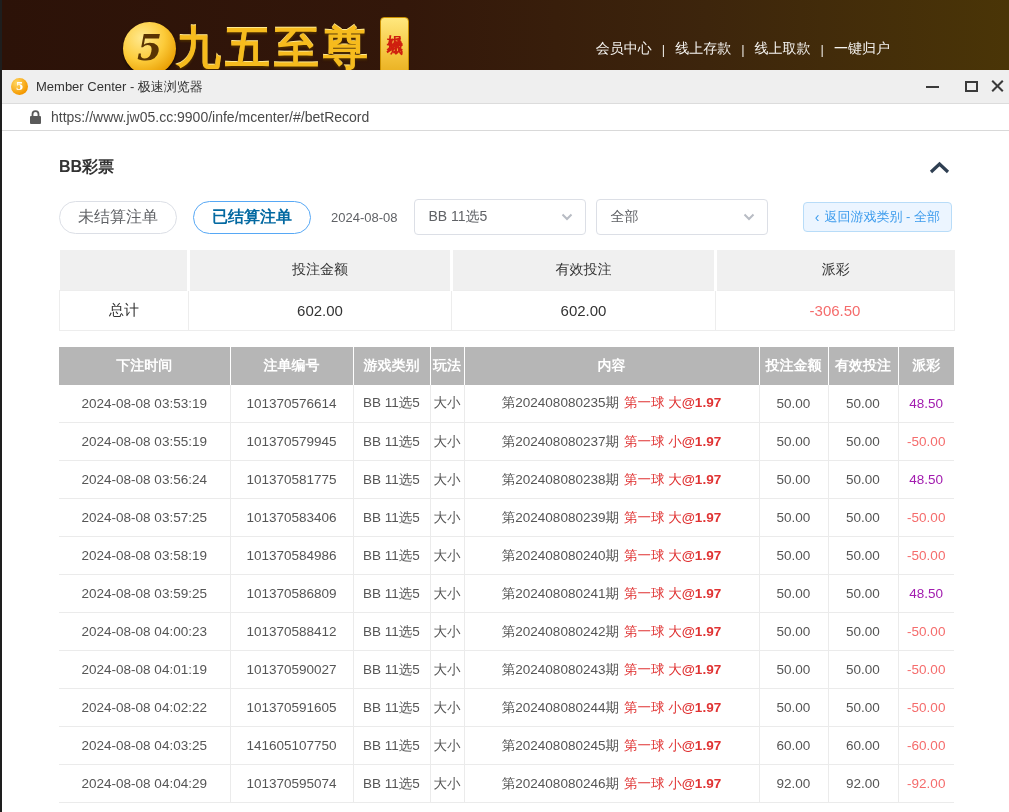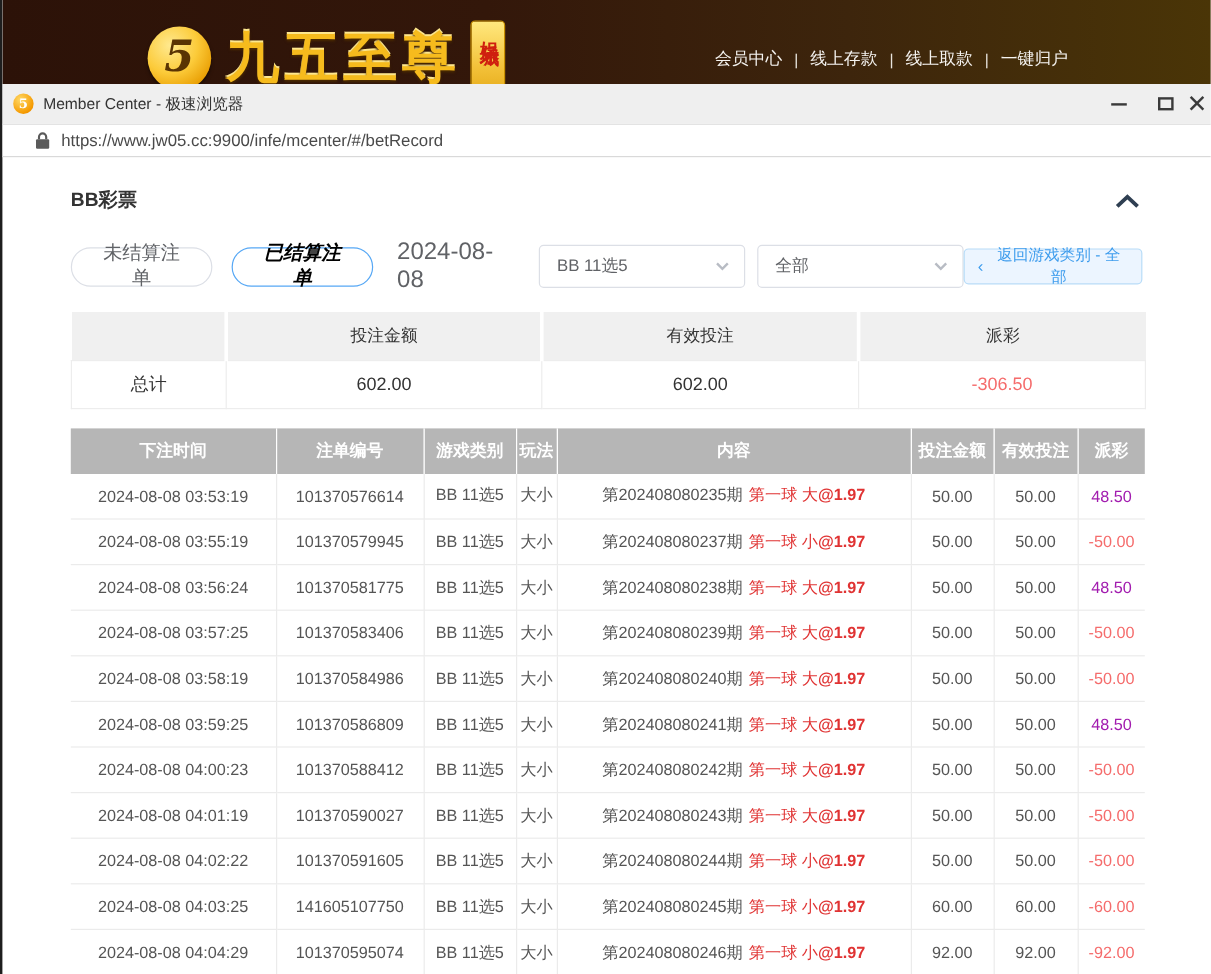--- a/index.html
+++ b/index.html
@@ -20,21 +20,21 @@
     width:53px; height:53px; border-radius:50%;
     background:radial-gradient(circle at 35% 30%,#ffe98f 0%,#fccb3a 45%,#e89c00 80%,#c27800 100%);
     display:flex; align-items:center; justify-content:center;
     box-shadow:0 2px 3px rgba(0,0,0,.5);
   }
   .logo-coin span {
     font-family:"DejaVu Serif",serif; font-size:36px; font-weight:bold; font-style:italic;
     color:#5a3403; line-height:1; transform:translateY(-1px);
   }
   .logo-text {
-    margin-left:12px; font-size:45px; font-weight:bold; letter-spacing:4px;
+    font-size:45px; font-weight:bold; letter-spacing:4px;
     color:#f6bb1d; text-shadow:0 2px 2px #4a2a00, 0 -1px 0 #ffe98f;
   }
   .logo-badge {
     margin-left:8px; margin-top:8px; width:29px; height:70px; border-radius:4px;
     background:linear-gradient(180deg,#ffe87e 0%,#f3c23a 55%,#e2a410 100%);
     border:1px solid #c98f00;
     writing-mode:vertical-rl; text-orientation:upright;
     display:flex; align-items:center; justify-content:flex-start;
     padding-top:4px;
     font-size:16px; font-weight:bold; color:#cf1f0f; letter-spacing:2px;
@@ -82,22 +82,22 @@
   .panel-head { margin-top:26px; display:flex; align-items:center; justify-content:space-between; }
   .panel-title { font-size:16px; font-weight:bold; color:#333; }
   .collapse-btn { cursor:pointer; padding:2px; display:flex; }
 
   .filters { margin-top:21px; display:flex; align-items:center; }
   .pill {
     height:33px; padding:0 18px; border-radius:17px; background:#fff;
     font-size:16px; display:flex; align-items:center; cursor:pointer;
   }
   .pill.inactive { border:1px solid #dcdfe6; color:#606266; }
-  .pill.active { border:1px solid #57a8f5; color:#000000; font-weight:bold; margin-left:16px;font-style:italic; }
-  .filter-date { margin-left:20px; font-size:20px; color:#606266; cursor:pointer; }
+  .pill.active { border:1px solid #57a8f5; color:#0369a1; font-weight:bold; margin-left:16px; }
+  .filter-date { margin-left:20px; font-size:13px; color:#606266; cursor:pointer; }
   .select-box {
     margin-left:16px; width:172px; height:36px; border:1px solid #dcdfe6; border-radius:4px;
     background:#fff; display:flex; align-items:center; justify-content:space-between;
     padding:0 12px 0 14px; font-size:14px; color:#606266; cursor:pointer;
   }
   .select-box + .select-box { margin-left:10px; }
   .back-btn {
     margin-left:auto; height:30px; padding:0 11px; border-radius:4px;
     background:#ecf5ff; border:1px solid #b8dcf8; color:#3d9ced; font-size:13px;
     display:flex; align-items:center; gap:5px; cursor:pointer;

